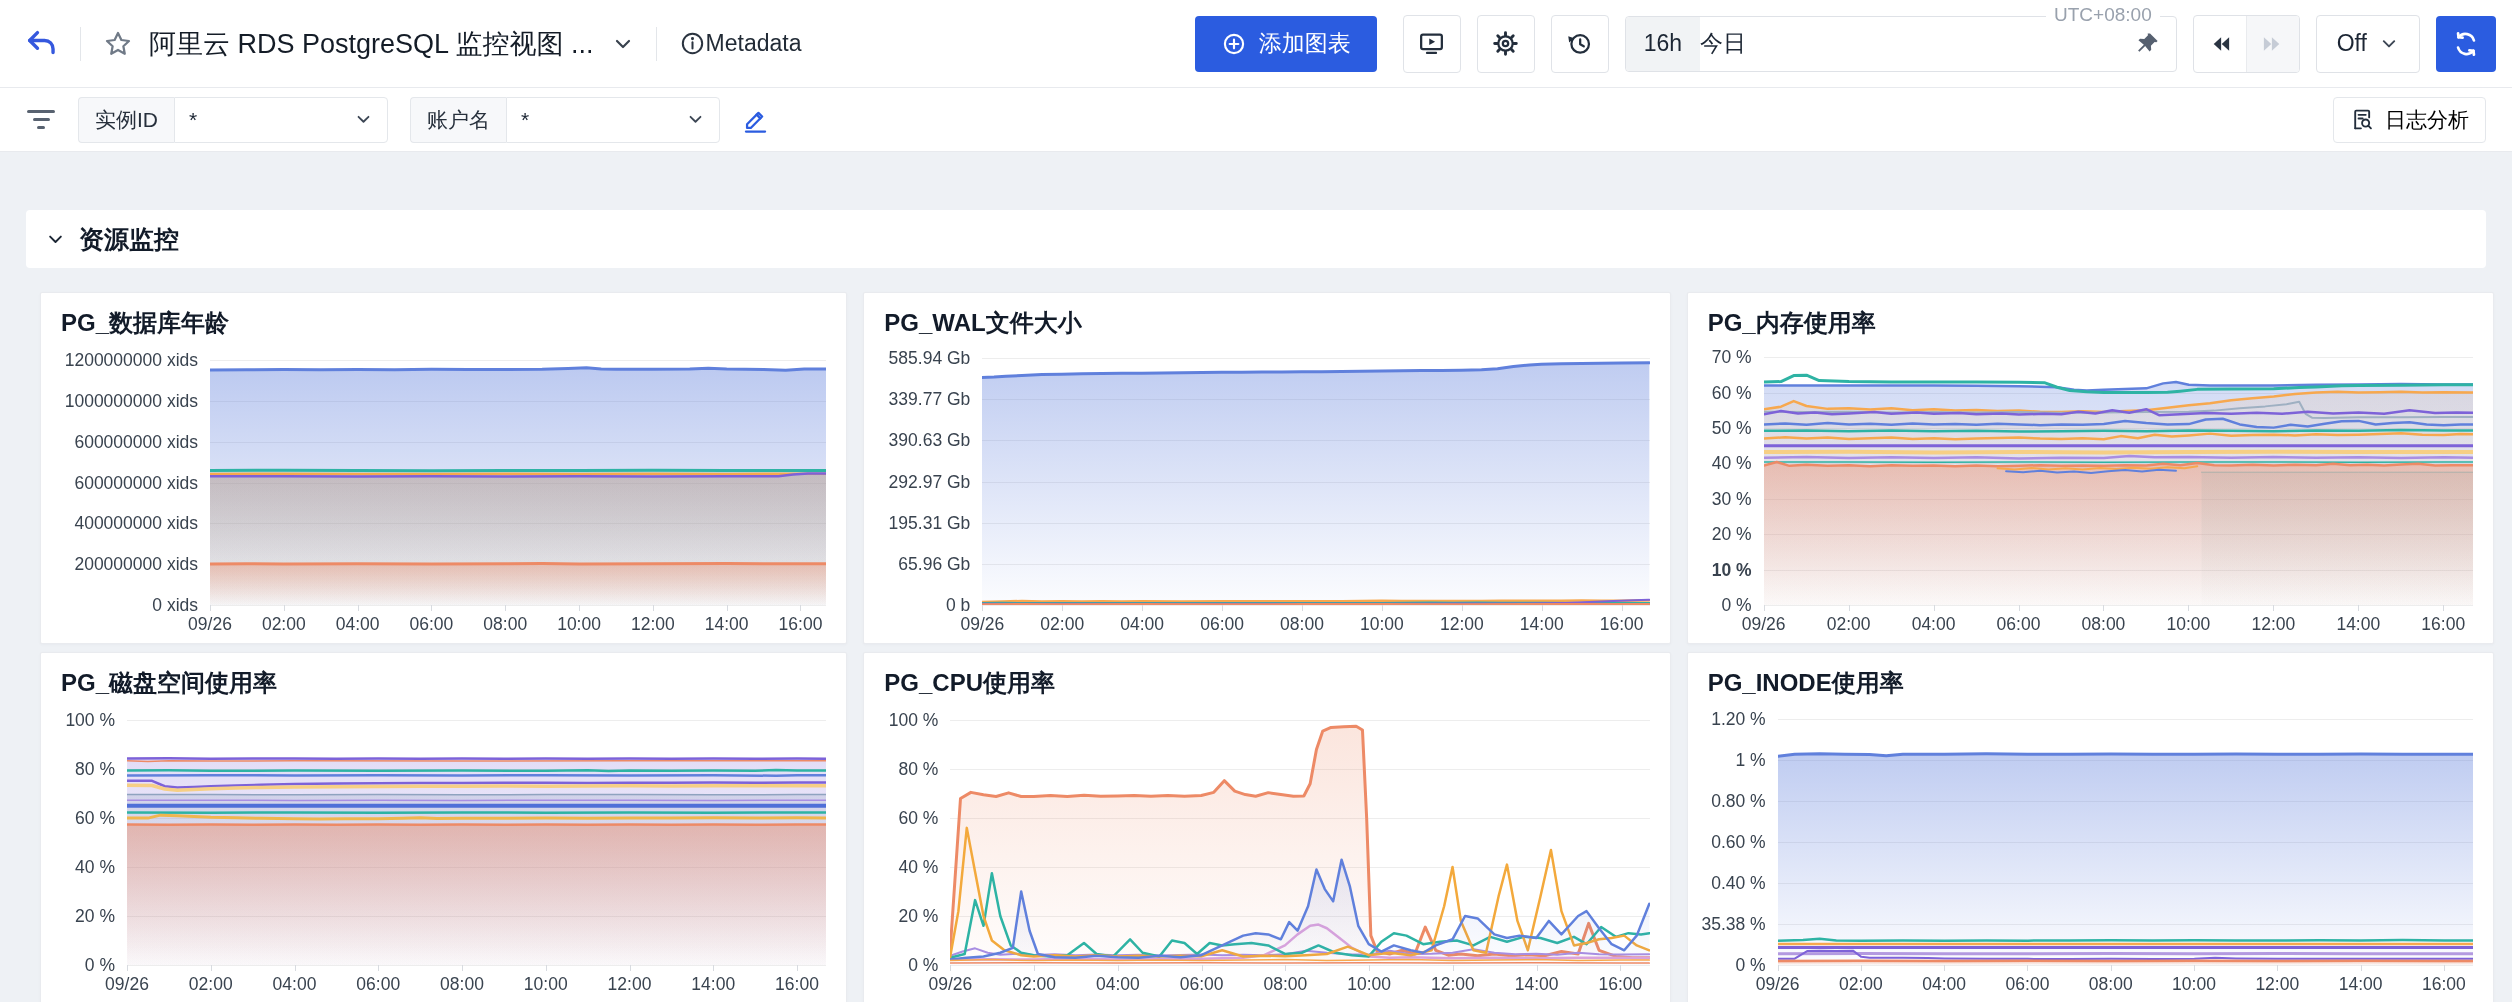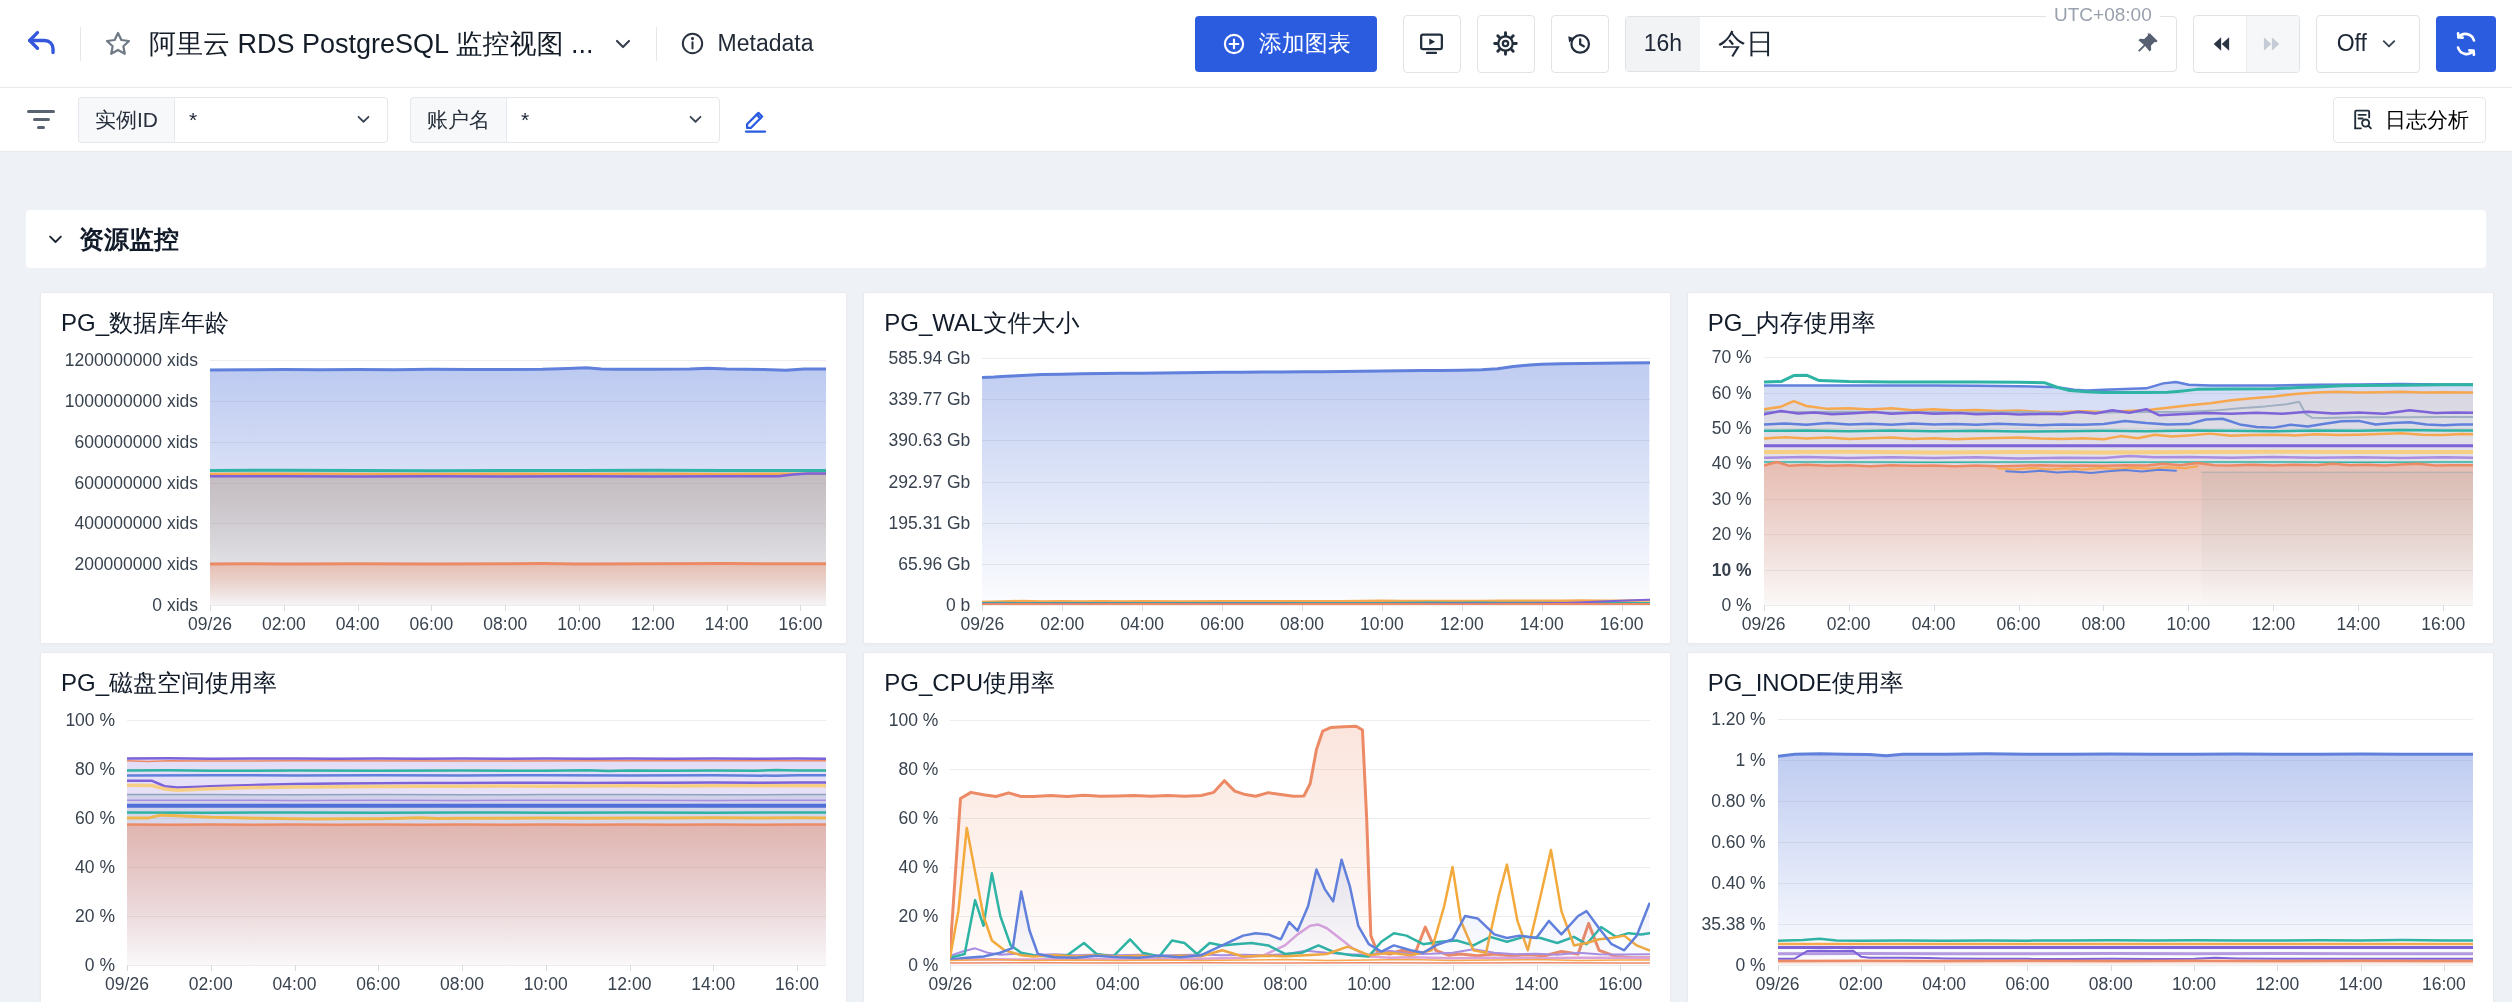--- a/index.html
+++ b/index.html
@@ -5,31 +5,31 @@
 <style>
   html,body{margin:0;padding:0;width:2512px;height:1002px;overflow:hidden;
     font-family:"Liberation Sans","DejaVu Sans",sans-serif;background:#eef1f5;color:#1c2634}
   svg{display:block}
   
   .topbar{height:88px;background:#fff;display:flex;align-items:center;padding:0 24px;
     border-bottom:1px solid #e8eaee;box-sizing:border-box;white-space:nowrap}
   .vdiv{width:1px;height:34px;background:#e3e6ea;margin:0 22px;flex:none}
   .tb-title{font-size:27px;font-weight:500;color:#141c27;margin-left:16px}
   .tb-chev{margin-left:18px;display:flex;align-items:center}
-  .meta-wrap{display:flex;align-items:center;gap:12px;font-size:23px;color:#222b36}
+  .meta-wrap{display:flex;align-items:center;font-size:23px;color:#222b36}
   .topbar-right{margin-left:auto;display:flex;align-items:center;gap:16px}
   .add-btn{background:#2b5ce0;color:#fff;height:56px;border-radius:4px;display:flex;align-items:center;
     gap:12px;padding:0 26px;font-size:23px;border:none;cursor:pointer;margin-right:10px}
   .iconbtn{width:56px;height:56px;border:1px solid #e0e3e8;border-radius:4px;background:#fff;
     display:flex;align-items:center;justify-content:center;cursor:pointer;flex:none}
   .timebox{position:relative;height:56px;border:1px solid #dfe2e7;border-radius:4px;display:flex;
     align-items:center;width:552px;box-sizing:border-box;background:#fff;flex:none}
   .tb-chip{background:#f1f3f5;height:100%;display:flex;align-items:center;padding:0 18px;
     font-size:23px;color:#1c2634;border-radius:4px 0 0 4px}
-  .tb-range{margin-left:18px;font-size:28px}
+  .tb-range{font-size:23px}
   .tb-utc{position:absolute;top:-13px;right:16px;background:#fff;padding:0 8px;font-size:19px;color:#99a1ad}
   .tb-pin{margin-left:auto;margin-right:16px;display:flex;align-items:center;cursor:pointer}
   .navgroup{display:flex;height:56px;border:1px solid #dfe2e7;border-radius:4px;overflow:hidden;background:#fff;flex:none}
   .navgroup>div{width:52px;display:flex;align-items:center;justify-content:center}
   .nav-fwd{border-left:1px solid #e9ebee;background:#f6f7f9}
   .off-btn{height:56px;border:1px solid #dfe2e7;border-radius:4px;background:#fff;display:flex;
     align-items:center;gap:12px;padding:0 20px;font-size:23px;cursor:pointer;flex:none}
   .refresh-btn{width:60px;height:56px;background:#2b5ce0;border-radius:4px;display:flex;align-items:center;
     justify-content:center;border:none;cursor:pointer;flex:none;margin-right:-8px}
   
@@ -48,21 +48,21 @@
     align-items:center;gap:10px;padding:0 16px;font-size:21px;background:#fff;cursor:pointer}
   
   .section{margin:58px 26px 0;background:#fff;border-radius:4px;height:58px;display:flex;
     align-items:center;padding:0 20px;box-sizing:border-box;gap:14px}
   .section-title{font-size:25px;font-weight:600;color:#121b29}
   
   .charts{margin:24px 18px 0 40px;display:grid;grid-template-columns:1fr 1fr 1fr;
     column-gap:16px;row-gap:8px}
   .card{background:#fff;border:1px solid #e9ebef;box-sizing:border-box;height:352px;
     padding:14px 20px 8px;border-radius:2px;box-shadow:0 1px 3px rgba(31,45,61,.03)}
-  .chart-title{font-size:24px;font-weight:400;color:#121b29;height:36px}
+  .chart-title{font-size:24px;font-weight:700;color:#121b29;height:36px}
   .chart-grid{display:grid;grid-template-columns:auto 1fr;grid-template-rows:1fr 30px;height:calc(100% - 36px)}
   .ycol{position:relative}
   .ylab{position:absolute;right:12px;transform:translateY(-50%);font-size:17.5px;color:#39434f;white-space:nowrap}
   .plot{position:relative}
   .gridline{position:absolute;left:0;right:0;height:1px;background:#ededed}
   .plot svg{position:absolute;inset:0;width:100%;height:100%}
   .xrow{position:relative}
   .xlab{position:absolute;top:9px;transform:translateX(-50%);font-size:17.5px;color:#39434f;white-space:nowrap}
   .xtick{position:absolute;top:0;width:1px;height:6px;background:#d8dbe0}
 </style>

